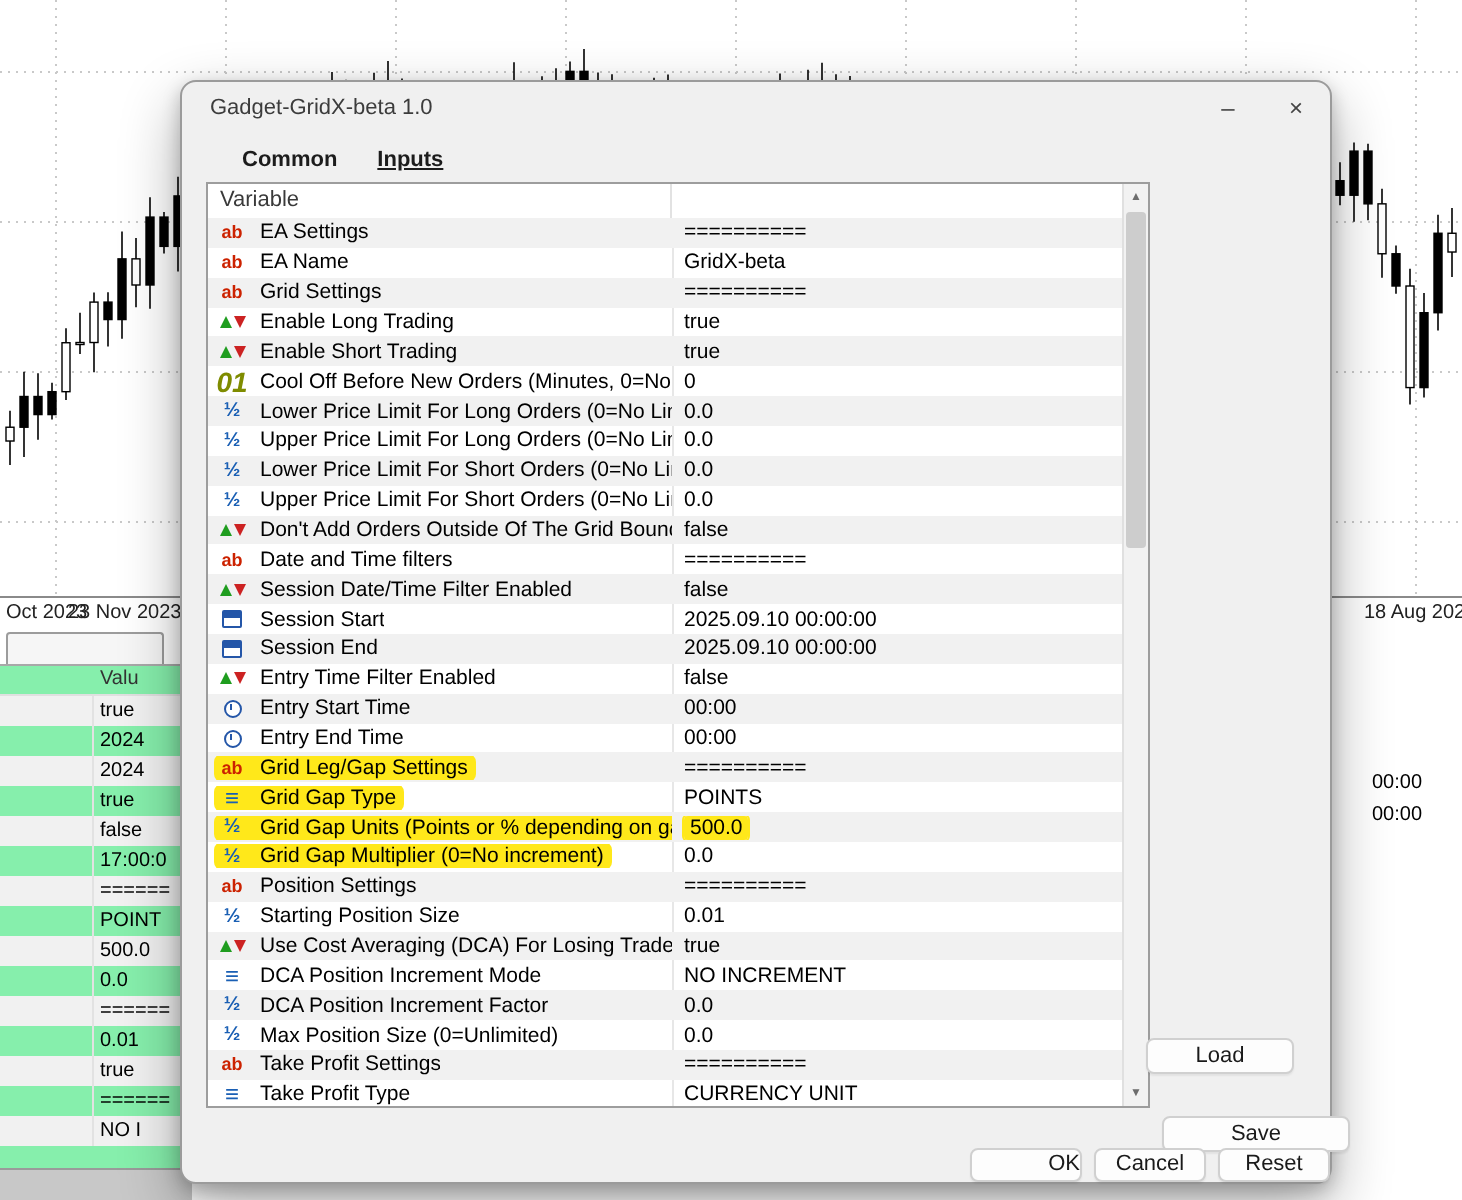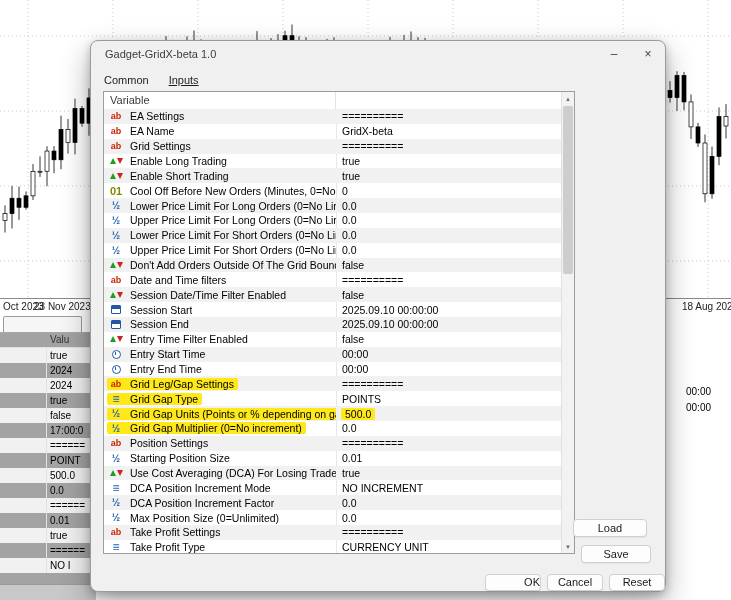--- a/index.html
+++ b/index.html
@@ -7,38 +7,38 @@
          font-family:"Liberation Sans",sans-serif;-webkit-font-smoothing:antialiased;}
   
   .chart-bg{position:absolute;left:0;top:0;width:731px;height:298px;background:#fff;}
   .date-axis{position:absolute;left:0;top:298px;width:731px;height:16px;background:#fff;
              border-top:1px solid #8a8a8a;border-bottom:1px solid #d8d8d8;font-size:10px;color:#222;}
   .date-axis span{position:absolute;top:2px;white-space:nowrap;}
   
   .left-panel{position:absolute;left:0;top:314px;width:96px;height:286px;background:#fff;overflow:hidden;}
   .symbol-tab{position:absolute;left:3px;top:2px;font-size:10px;color:#222;background:#f6f6f6;
               border:1px solid #9c9c9c;border-bottom:none;border-radius:2px 2px 0 0;padding:16px 5px 3px 5px;white-space:nowrap;}
-  .bg-table{position:absolute;left:0;top:18px;right:0;bottom:15px;background:#a3a3a3;border-top:1px solid #a8a8a8;overflow:hidden;}
+  .bg-table{position:absolute;left:0;top:18px;right:0;bottom:15px;background:#86efac;border-top:1px solid #a8a8a8;overflow:hidden;}
   .bg-header{font-size:10px;color:#333;height:14px;line-height:14px;padding-left:50px;border-bottom:1px solid #e0e0e0;
              white-space:nowrap;overflow:hidden;}
   .bg-row{position:relative;height:15px;line-height:15px;font-size:10px;color:#000;padding-left:50px;
           white-space:nowrap;overflow:hidden;}
   .bg-row.odd{background:#f1f1f1;}
   .bg-row::before{content:"";position:absolute;left:46px;top:0;bottom:0;width:1px;background:#e2e2e2;}
   .bg-bottombar{position:absolute;left:0;bottom:0;width:96px;height:15px;background:#c8c8c8;border-top:1px solid #9a9a9a;}
   .right-panel{position:absolute;left:660px;top:314px;width:71px;height:286px;background:#fff;overflow:hidden;font-size:10px;color:#000;}
   .right-panel span{position:absolute;left:26px;white-space:nowrap;}
   
   .dialog{position:absolute;left:90px;top:40px;width:576px;height:552px;background:#f0f0f0;
           border:1px solid #9b9b9b;border-radius:8px;box-sizing:border-box;
           box-shadow:0 12px 30px rgba(0,0,0,.32),0 3px 9px rgba(0,0,0,.22);}
   .titlebar{height:26px;display:flex;align-items:center;padding-left:14px;font-size:11px;color:#3c3c3c;}
   .win-btns{margin-left:auto;display:flex;height:26px;}
   .win-btn{width:34px;height:26px;display:flex;align-items:center;justify-content:center;font-size:12px;color:#444;}
-  .tabs{position:absolute;left:7px;top:31px;display:flex;gap:8px;font-size:11px;color:#1c1c1c;}
+  .tabs{position:absolute;left:24px;top:31px;display:flex;gap:8px;font-size:11px;color:#1c1c1c;font-weight:bold;}
   .tab{padding:2px 6px 3px 6px;cursor:default;}
   .tab.active{text-decoration:underline;}
   .table{position:absolute;left:12px;top:50px;width:472px;height:463px;background:#fff;
          border:1px solid #9d9d9d;box-sizing:border-box;overflow:hidden;}
   .thead{display:flex;height:17px;border-bottom:6px solid #000000;font-size:11px;color:#3a3a3a;background:#fff;justify-content:space-between;}
   .th{box-sizing:border-box;padding:2px 0 0 6px;}
   .th.var{width:232px;border-right:1px solid #e2e2e2;}
   .th.val{flex:1;}
   .tbody{position:absolute;left:0;top:17px;right:13px;bottom:0;overflow:hidden;}
   .row{display:flex;height:14.87px;align-items:center;font-size:10.5px;color:#000;}
@@ -48,42 +48,42 @@
   .cell.val{flex:1;padding-left:6px;}
   .col-sep{position:absolute;left:232px;top:17px;bottom:0;width:1px;background:#e7e7e7;}
   .hlwrap{display:inline-flex;align-items:center;gap:4px;padding:0 3px 0 1px;border-radius:3px;}
   .hlwrap.hl{background:var(--hl,#ffe81a);box-shadow:0 0 0 1px var(--hl,#ffe81a);}
   .val-hl{background:var(--hl,#ffe81a);padding:0 3px;border-radius:2px;box-shadow:0 0 0 1px var(--hl,#ffe81a);}
   .lbl{overflow:hidden;white-space:nowrap;}
   
   .icon{width:14px;height:11px;display:inline-flex;align-items:center;justify-content:center;
         flex:none;font-weight:bold;margin-right:3px;}
   .ic-str{color:#cc2200;font-size:9px;}
-  .ic-int{color:#7f8c00;font-size:11px;}
+  .ic-int{color:#7f8c00;font-size:14px;font-style:italic;}
   .ic-dbl{color:#1a5fb4;font-size:10px;}
   .ic-enum{color:#1a5fb4;font-size:12px;font-weight:normal;}
   .ic-bool{gap:1px;}
   .tri-up{width:0;height:0;border-left:3px solid transparent;border-right:3px solid transparent;border-bottom:6px solid #1f9d1f;}
   .tri-dn{width:0;height:0;border-left:3px solid transparent;border-right:3px solid transparent;border-top:6px solid #cc2222;}
   .ic-cal{width:10px;height:9px;border:1px solid #2456a8;border-radius:1px;box-sizing:border-box;position:relative;background:#fff;}
   .ic-cal::before{content:"";position:absolute;left:0;right:0;top:0;height:3px;background:#2456a8;}
   .ic-clock{width:9px;height:9px;border:1.5px solid #2456a8;border-radius:50%;box-sizing:border-box;position:relative;background:#fff;}
   .ic-clock::after{content:"";position:absolute;left:2.5px;top:1px;width:1px;height:3px;background:#2456a8;}
   
   .scrollbar{position:absolute;top:0;right:0;bottom:0;width:13px;background:#f2f2f2;border-left:1px solid #e0e0e0;box-sizing:border-box;}
   .sb-arrow{position:absolute;left:0;width:12px;height:13px;display:flex;align-items:center;justify-content:center;
             font-size:6px;color:#6d6d6d;}
   .sb-arrow.up{top:0;}
   .sb-arrow.down{bottom:0;}
   .sb-thumb{position:absolute;left:1px;right:1px;top:14px;height:168px;background:#cdcdcd;border-radius:2px;}
   
   .btn{position:absolute;font-family:"Liberation Sans",sans-serif;font-size:11px;color:#1a1a1a;background:#fdfdfd;
        border:1px solid #d0d0d0;border-radius:4px;padding:0;text-align:center;line-height:15px;box-shadow:0 1px 1px rgba(0,0,0,.06);}
   .btn.load{left:482px;top:478px;width:74px;height:18px;}
-  .btn.save{left:490px;top:504px;width:70px;height:18px;}
+  .btn.save{left:490px;top:517px;width:94px;height:18px;}
   .btn.ok{left:394px;top:533px;width:56px;height:17px;text-align:right;}
   .btn.cancel{left:456px;top:533px;width:56px;height:17px;}
   .btn.reset{left:518px;top:533px;width:56px;height:17px;}
 </style>
 </head>
 <body>
 
 <div class="stage">
 
   <div class="chart-bg">

